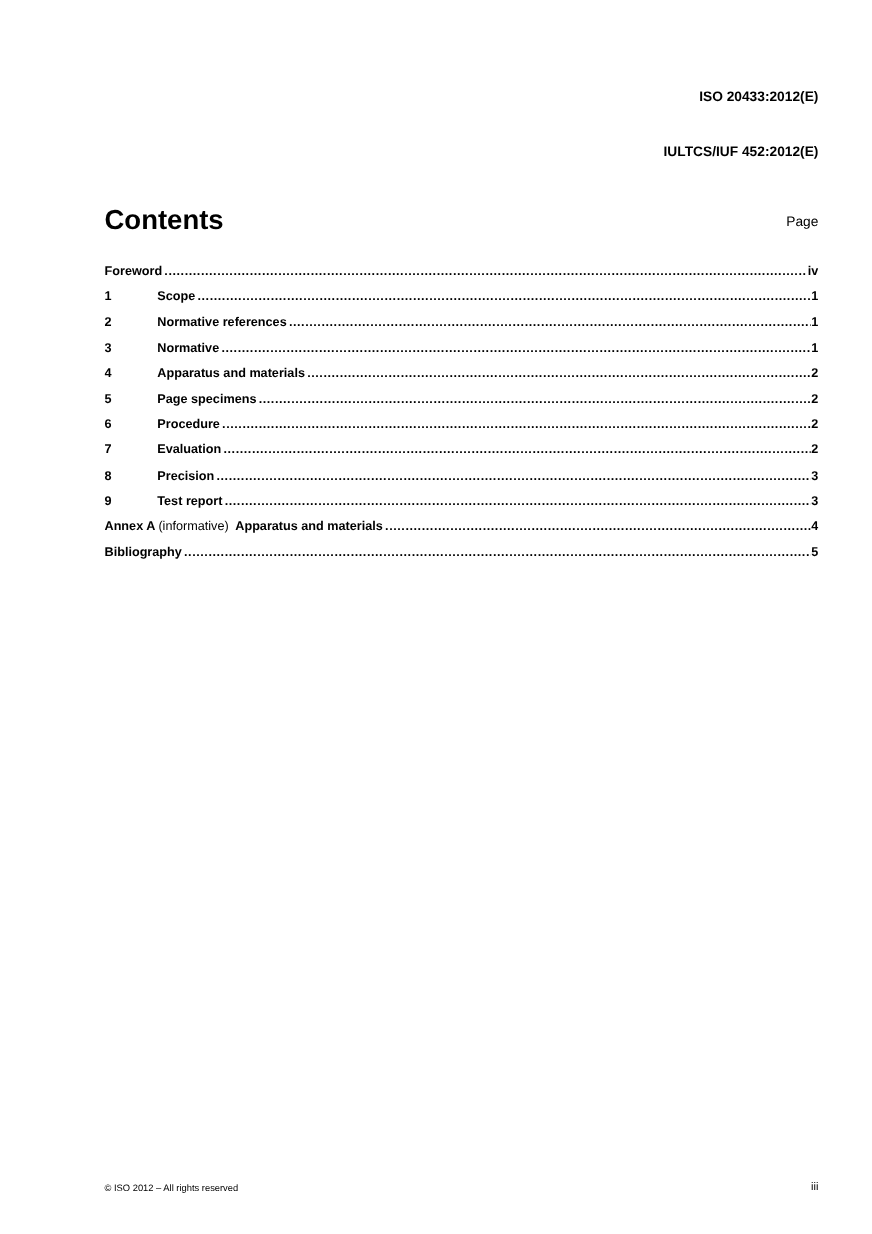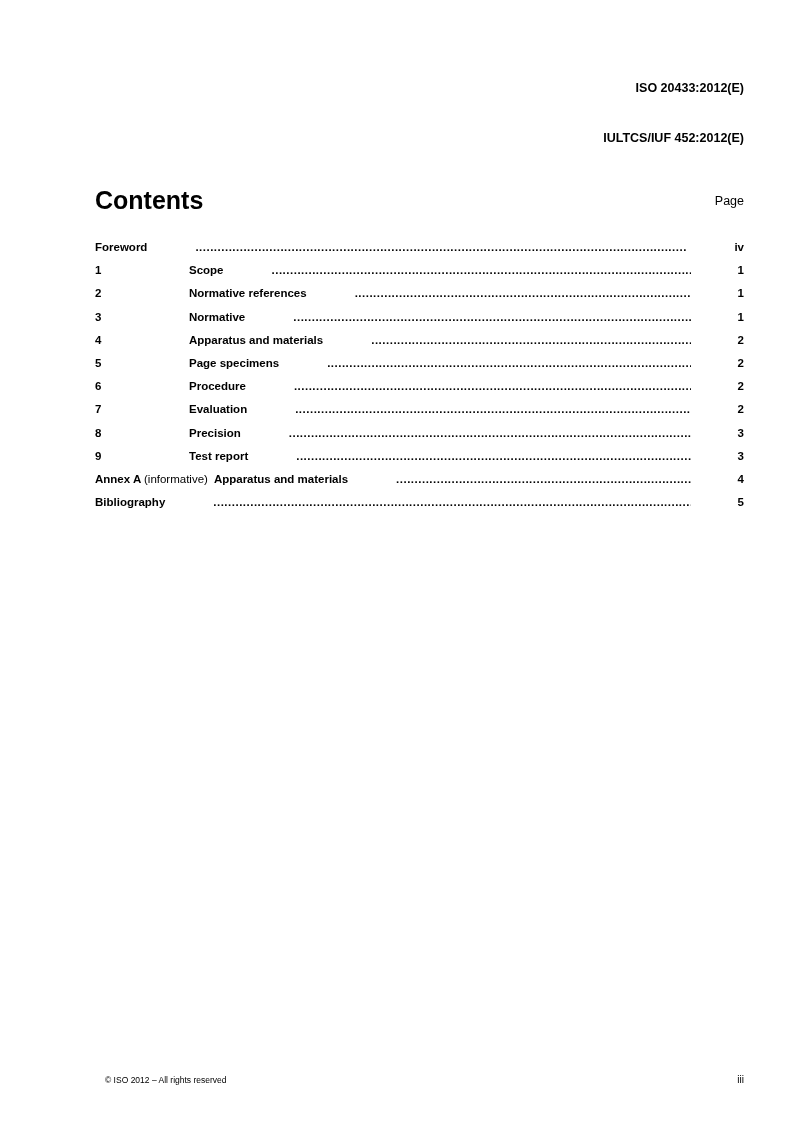--- a/index.html
+++ b/index.html
@@ -49,21 +49,20 @@
       width: 649px;
     }
     .toc-row {
       display: flex;
       align-items: baseline;
       height: 23.2px;
       font-size: 11.5px;
       font-weight: bold;
       line-height: 14px;
       overflow: hidden;
-      gap: 46px;
     }
     .toc-num {
       width: 48px;
       flex: 0 0 48px;
     }
     .toc-title {
       white-space: nowrap;
       flex: 0 0 auto;
     }
     .toc-title .normal { font-weight: normal; }
@@ -81,21 +80,20 @@
     .toc-page {
       flex: 0 0 auto;
     }
 
     .footer-copy {
       position: absolute;
       top: 1075px;
       left: 95px;
       font-size: 8.5px;
       line-height: 10px;
-      margin-left: 10px;
     }
     .footer-page {
       position: absolute;
       top: 1074px;
       right: 49px;
       font-size: 10px;
       line-height: 11px;
     }
   </style>
 </head>

